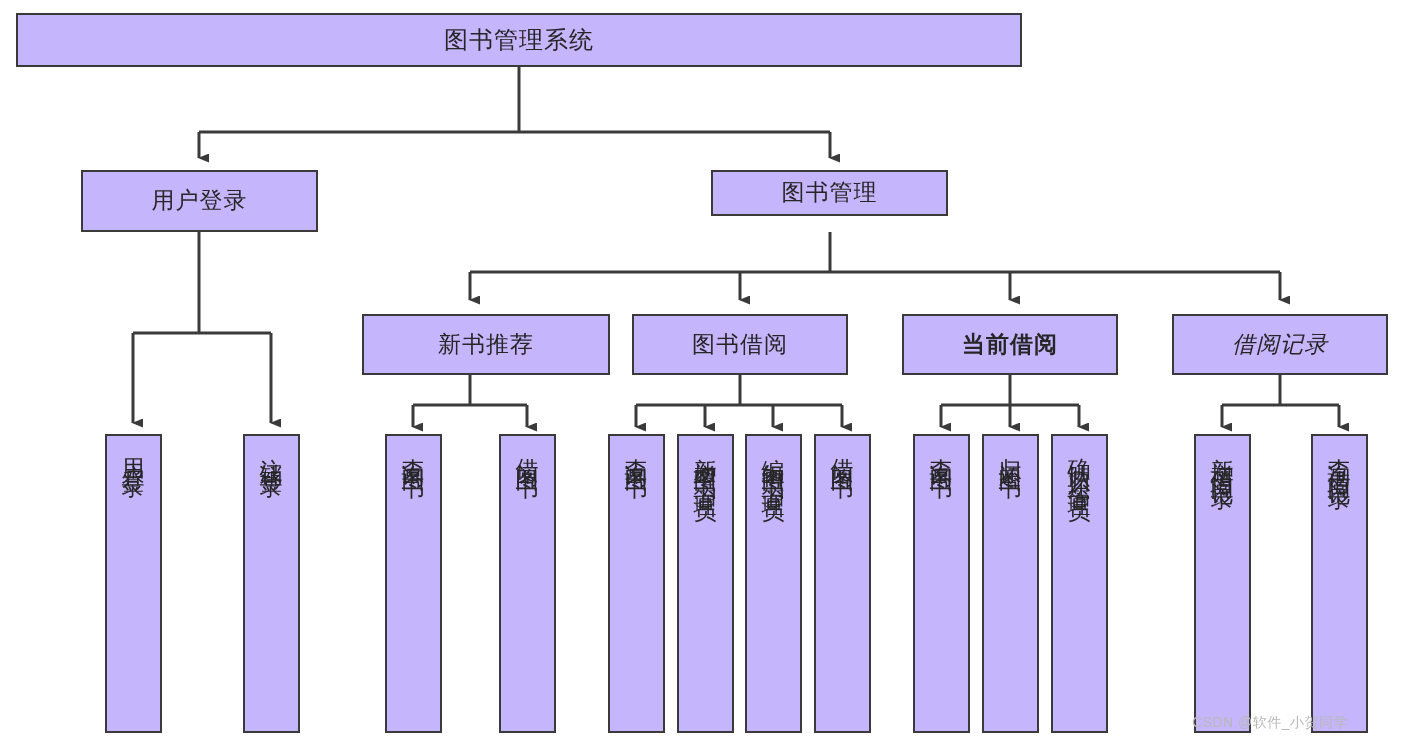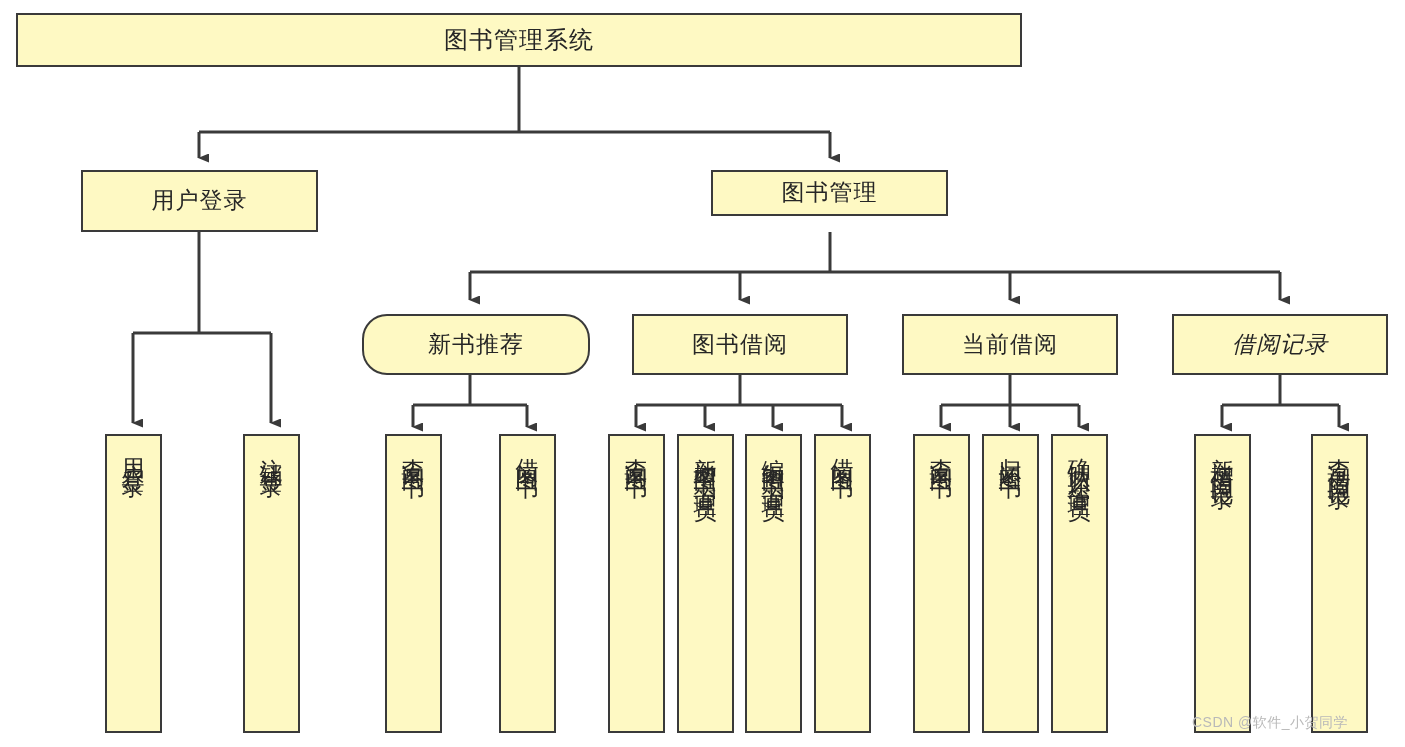--- a/index.html
+++ b/index.html
@@ -27,21 +27,21 @@
     left: 0;
     top: 0;
     width: 1405px;
     height: 747px;
     pointer-events: none;
   }
   .node {
     position: absolute;
     box-sizing: border-box;
     border: 2.5px solid #3a3a3a;
-    background: #fef9c3;
+    background: #c4b5fd;
     display: flex;
     align-items: center;
     justify-content: center;
     color: #262626;
   }
   .node.horiz {
     font-size: 23px;
     letter-spacing: 1px;
     line-height: 1.2;
   }
@@ -135,27 +135,27 @@
     <span>图书管理系统</span>
   </div>
 
   <div class="node horiz" style="left:81px; top:170px; width:237px; height:62px;">
     <span>用户登录</span>
   </div>
   <div class="node horiz" style="left:711px; top:170px; width:237px; height:46px;">
     <span>图书管理</span>
   </div>
 
-  <div class="node horiz" style="left:362px; top:314px; width:228px; height:61px;border-radius:25px;">
+  <div class="node horiz" style="left:362px; top:314px; width:248px; height:61px;">
     <span>新书推荐</span>
   </div>
   <div class="node horiz" style="left:632px; top:314px; width:216px; height:61px;text-align:center;">
     <span>图书借阅</span>
   </div>
-  <div class="node horiz" style="left:902px; top:314px; width:216px; height:61px;">
+  <div class="node horiz" style="left:902px; top:314px; width:216px; height:61px;font-weight:bold;">
     <span>当前借阅</span>
   </div>
   <div class="node horiz" style="left:1172px; top:314px; width:216px; height:61px;font-style:italic;">
     <span>借阅记录</span>
   </div>
 
   <div class="node vert" style="left:105px; top:434px; width:57px; height:299px;">
     <span>用户登录</span>
   </div>
   <div class="node vert" style="left:243px; top:434px; width:57px; height:299px;">

